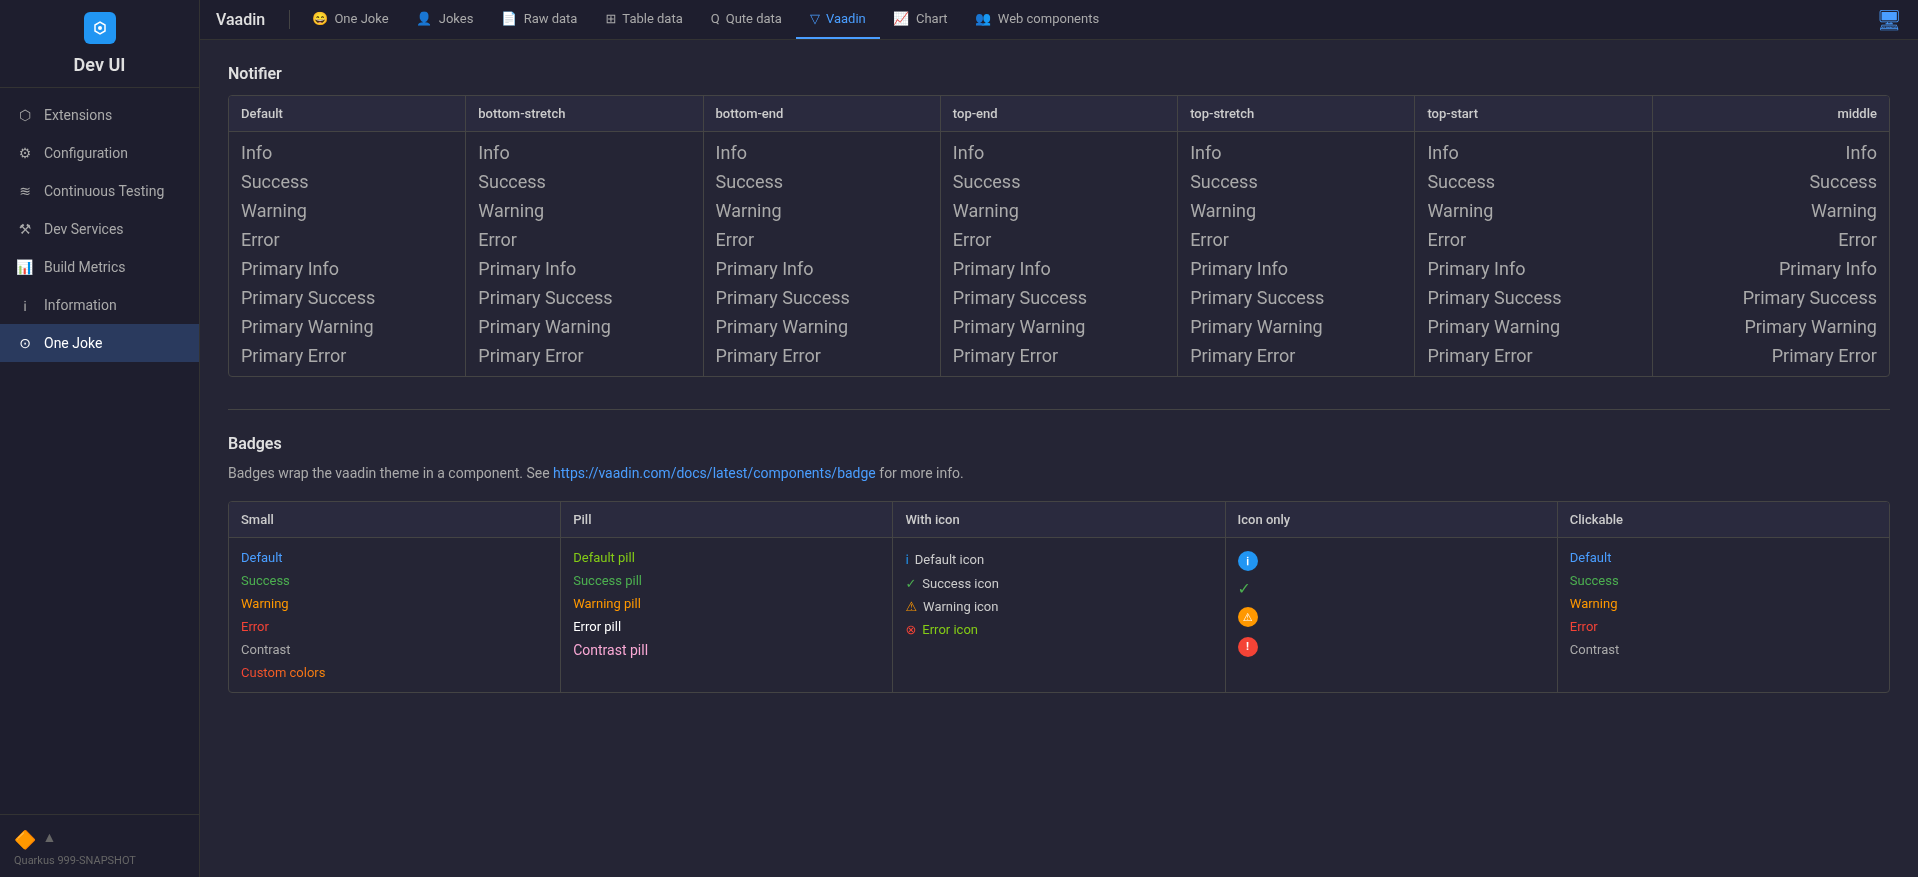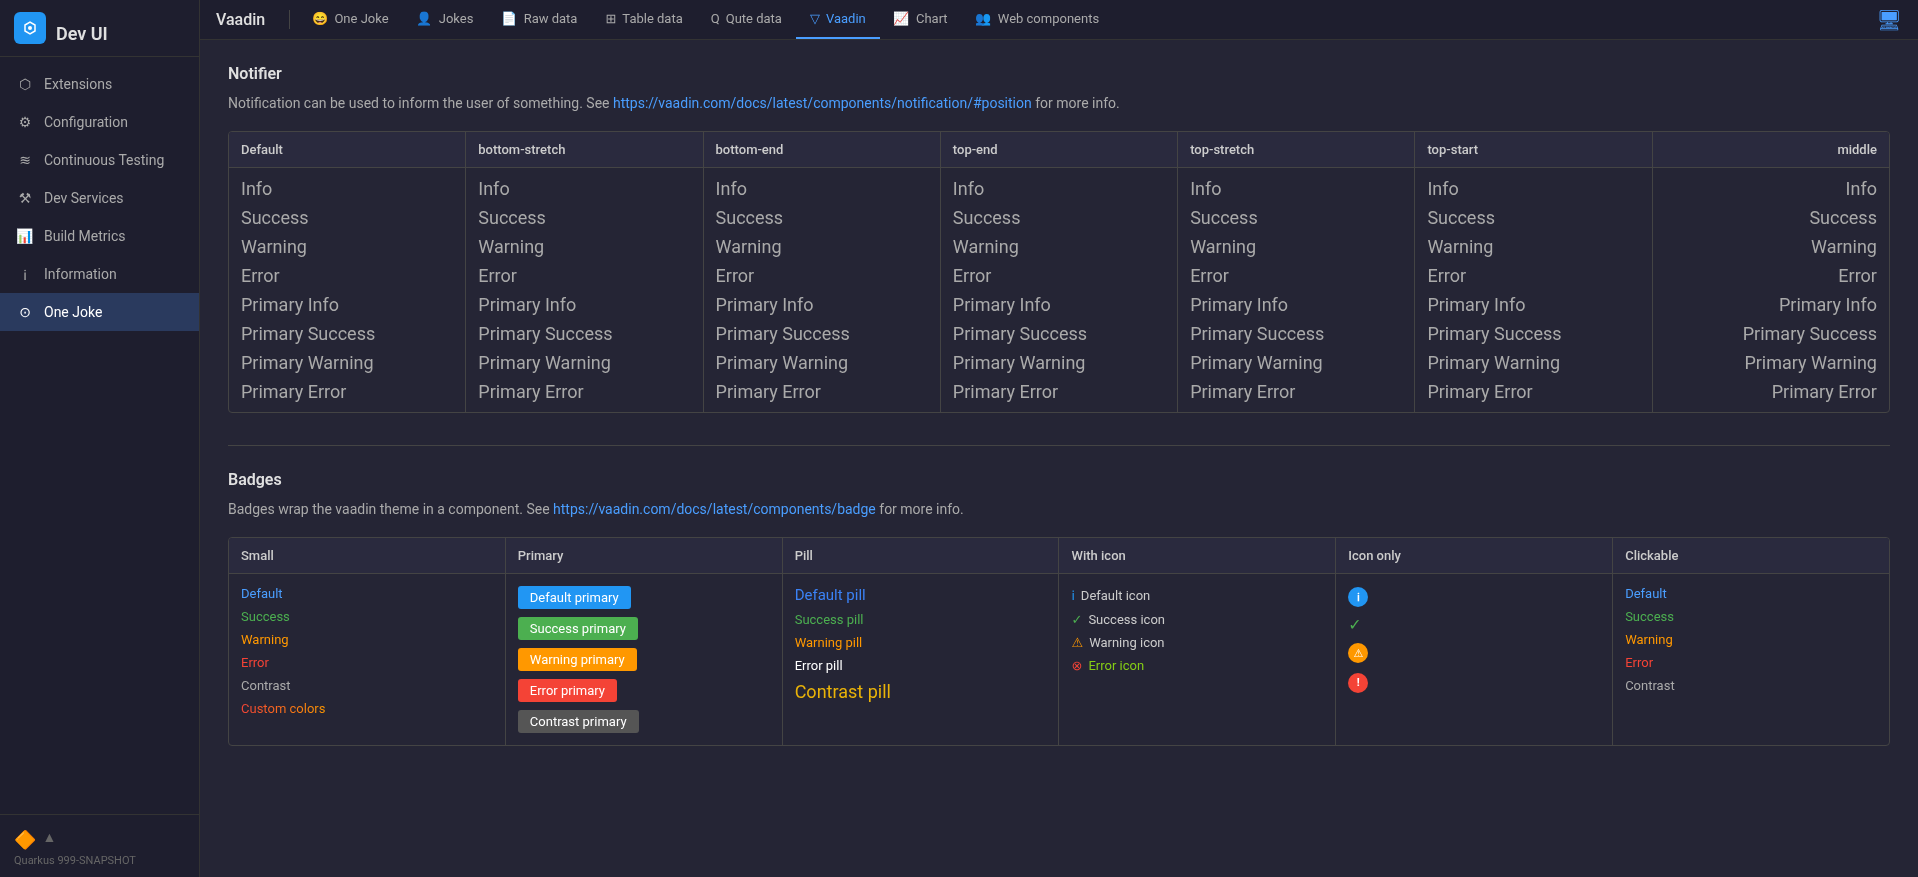--- a/index.html
+++ b/index.html
@@ -16,24 +16,25 @@
     #sidebar {
       width: 200px;
       min-width: 200px;
       background: #1e1e2e;
       display: flex;
       flex-direction: column;
       border-right: 1px solid #333;
     }
     #sidebar-header {
       display: flex;
-      align-items: flex-end;
+      align-items: center;
       padding: 12px 14px;
       gap: 10px;
       border-bottom: 1px solid #333;
+      flex-direction: column;
     }
     .logo-box {
       width: 32px;
       height: 32px;
       background: #2196f3;
       border-radius: 6px;
       display: flex;
       align-items: center;
       justify-content: center;
       color: white;
@@ -243,25 +244,25 @@
       -webkit-text-fill-color: transparent;
       font-size: 13px;
     }
 
     .badge-primary-default { background: #2196f3; color: white; padding: 4px 12px; border-radius: 3px; font-size: 13px; display: inline-block; }
     .badge-primary-success { background: #4caf50; color: white; padding: 4px 12px; border-radius: 3px; font-size: 13px; display: inline-block; }
     .badge-primary-warning { background: #ff9800; color: white; padding: 4px 12px; border-radius: 3px; font-size: 13px; display: inline-block; }
     .badge-primary-error { background: #f44336; color: white; padding: 4px 12px; border-radius: 3px; font-size: 13px; display: inline-block; }
     .badge-primary-contrast { background: #555; color: white; padding: 4px 12px; border-radius: 3px; font-size: 13px; display: inline-block; }
 
-    .badge-pill-default { color: #3b82f6; font-size: 15px; }
+    .badge-pill-default { color: #84cc16; font-size: 13px; }
     .badge-pill-success { color: #4caf50; font-size: 13px; }
     .badge-pill-warning { color: #ff9800; font-size: 13px; }
     .badge-pill-error { color: #ffffff; font-size: 13px; }
-    .badge-pill-contrast { color: #eab308; font-size: 18px; }
+    .badge-pill-contrast { color: #f9a8d4; font-size: 14px; }
 
     .badge-icon-row {
       display: flex;
       align-items: center;
       gap: 6px;
       font-size: 13px;
     }
     .icon-blue { color: #2196f3; }
     .icon-green { color: #4caf50; }
     .icon-orange { color: #ff9800; }
@@ -378,23 +379,20 @@
   </div>
       </div>
     <div class="topnav-right">
       <span class="monitor-icon">🖥</span>
     </div>
   </div>
 
   <div id="content">
 
     <h3 style="font-size:16px; font-weight:600; color:#e0e0e0; margin-bottom:12px;">Notifier</h3>
-    <p class="section-subtitle">
-      Notification can be used to inform the user of something. See <a href="#">https://vaadin.com/docs/latest/components/notification/#position</a> for more info.
-    </p>
     <div class="notifier-table" id="notifier-table">
     <div class="notifier-col">
           <div class="notifier-col-header">Default</div>
           <div class="notifier-items">
             <div class="notifier-item">Info</div>
             <div class="notifier-item">Success</div>
             <div class="notifier-item">Warning</div>
             <div class="notifier-item">Error</div>
             <div class="notifier-item">Primary Info</div>
             <div class="notifier-item">Primary Success</div>
@@ -494,30 +492,20 @@
           <div class="badges-items">
             <div class="badge-text-default">Default</div>
             <div class="badge-text-success">Success</div>
             <div class="badge-text-warning">Warning</div>
             <div class="badge-text-error">Error</div>
             <div class="badge-text-contrast">Contrast</div>
             <div class="badge-text-custom">Custom colors</div>
           </div>
         </div>
         <div class="badges-col">
-          <div class="badges-col-header">Primary</div>
-          <div class="badges-items">
-            <div><span class="badge-primary-default">Default primary</span></div>
-            <div><span class="badge-primary-success">Success primary</span></div>
-            <div><span class="badge-primary-warning">Warning primary</span></div>
-            <div><span class="badge-primary-error">Error primary</span></div>
-            <div><span class="badge-primary-contrast">Contrast primary</span></div>
-          </div>
-        </div>
-        <div class="badges-col">
           <div class="badges-col-header">Pill</div>
           <div class="badges-items">
             <div class="badge-pill-default">Default pill</div>
             <div class="badge-pill-success">Success pill</div>
             <div class="badge-pill-warning">Warning pill</div>
             <div class="badge-pill-error">Error pill</div>
             <div class="badge-pill-contrast">Contrast pill</div>
           </div>
         </div>
         <div class="badges-col">

